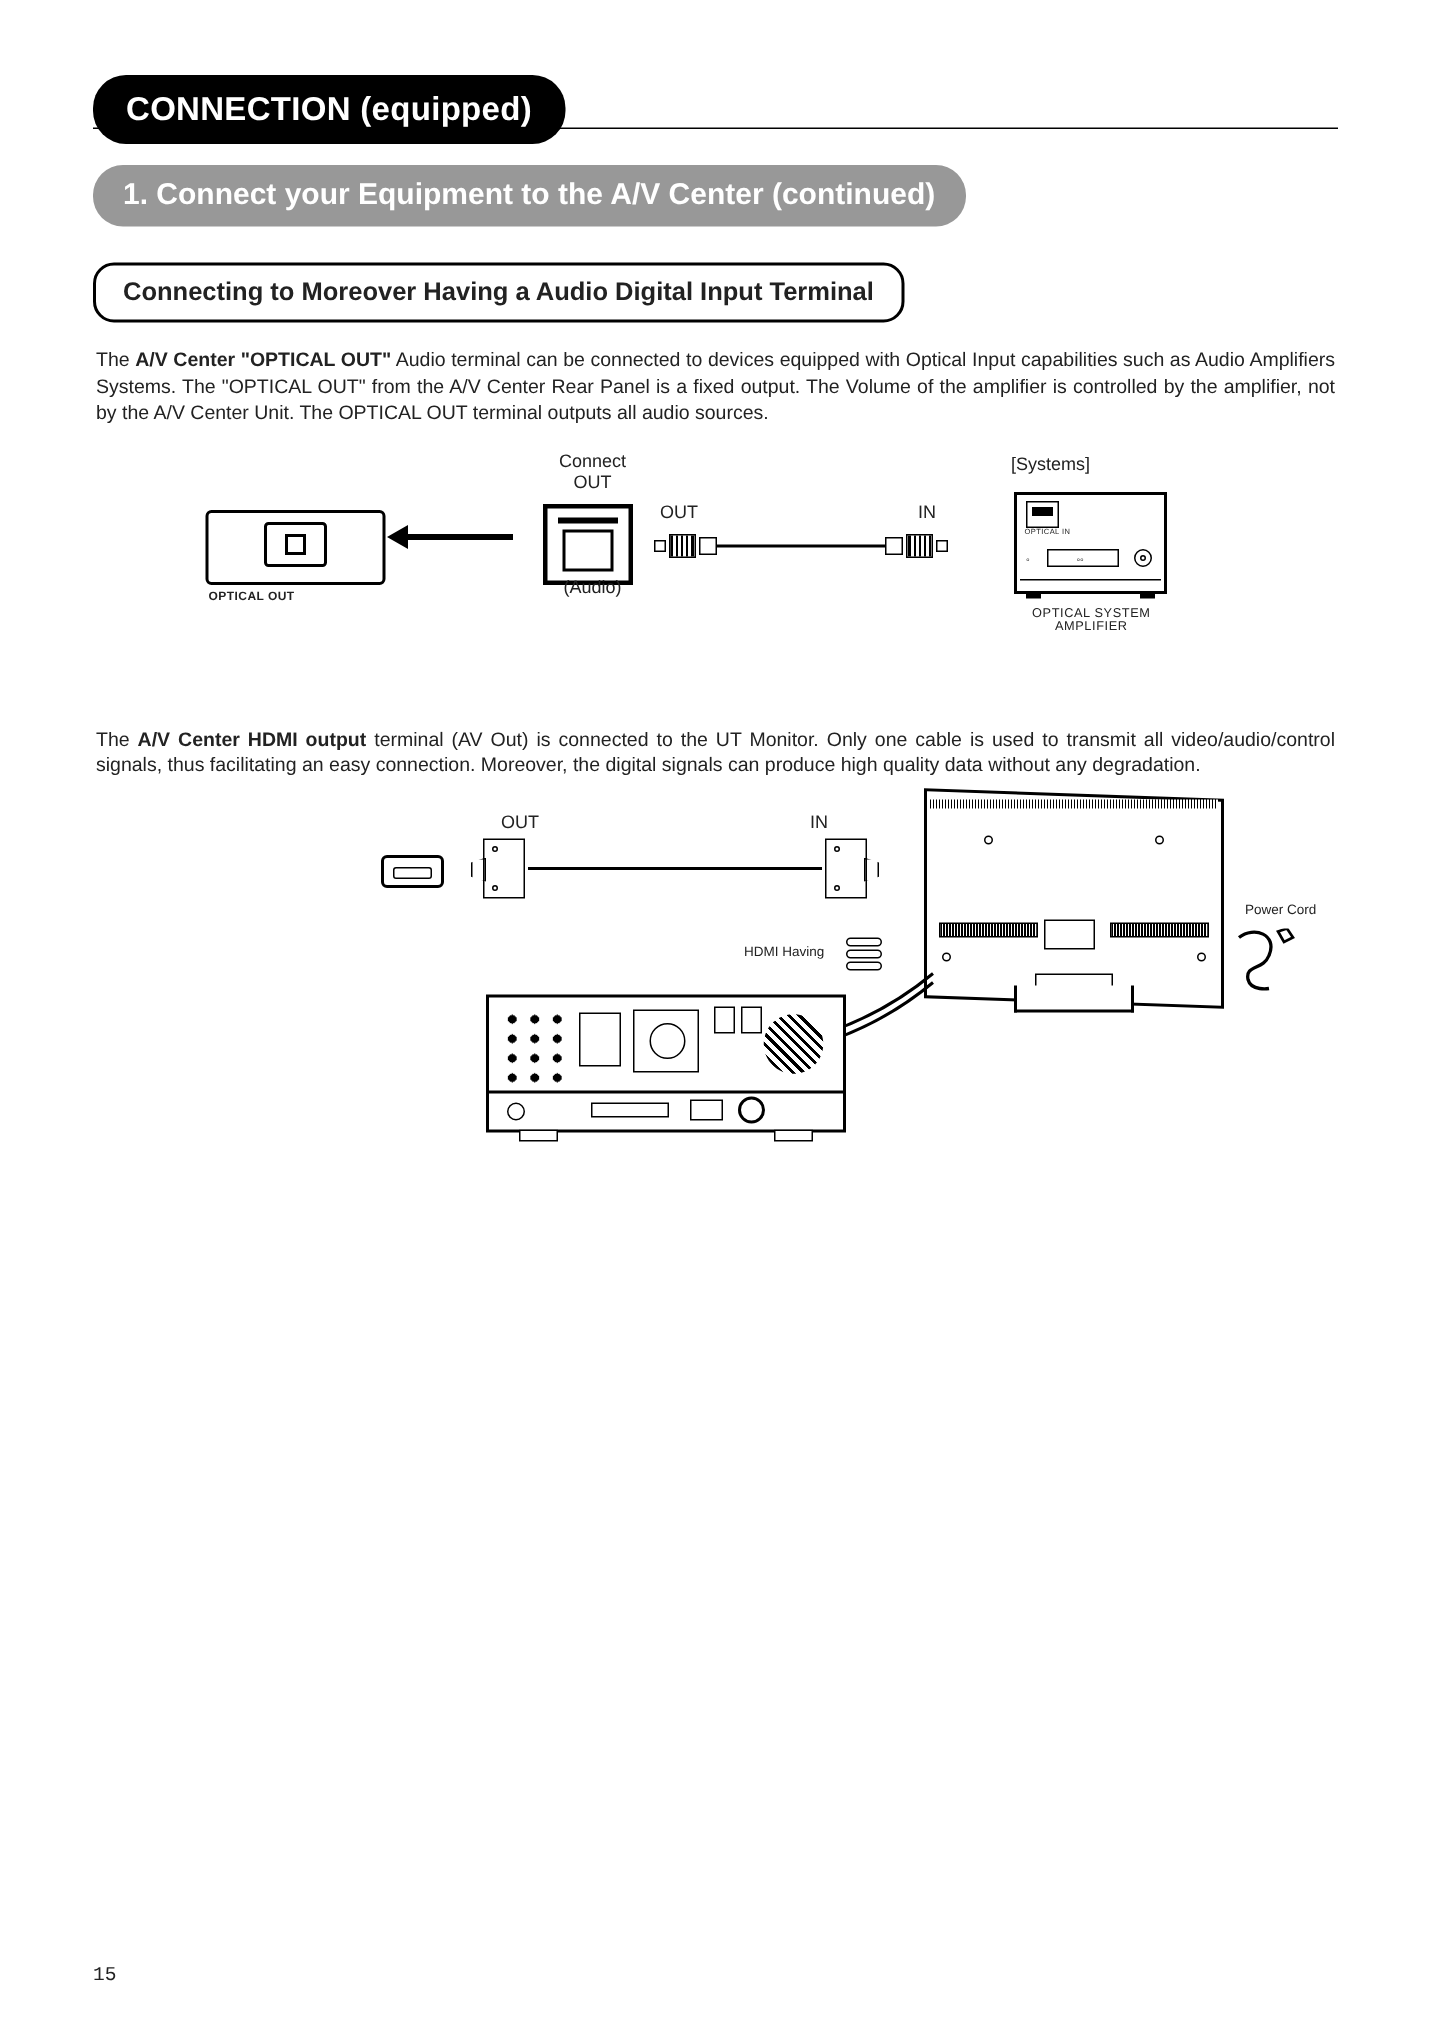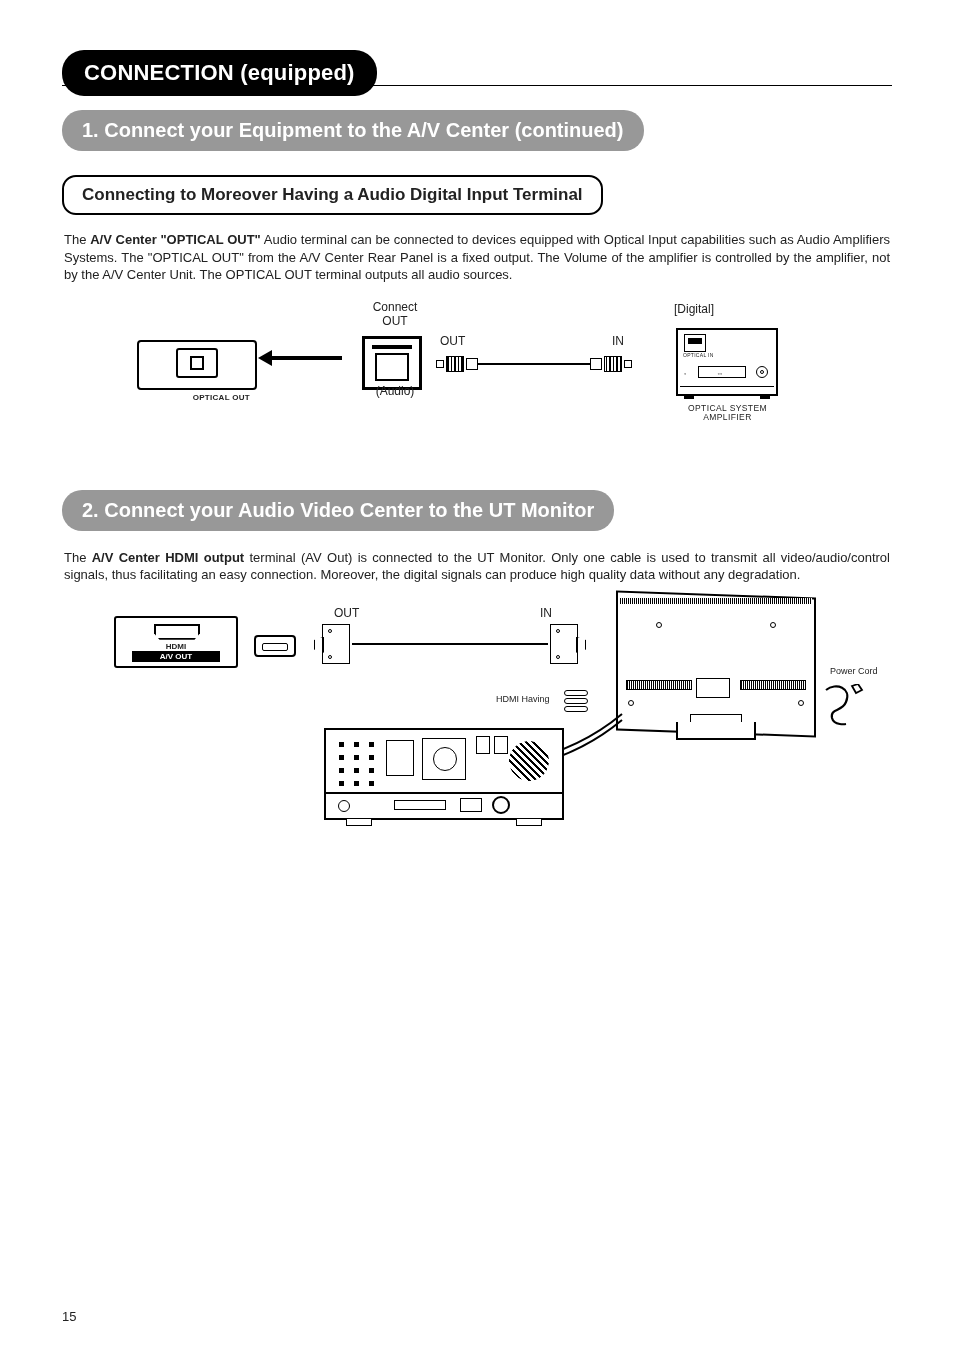--- a/index.html
+++ b/index.html
@@ -31,22 +31,22 @@
   }
   .panel1a .port-outer {
     width: 42px; height: 30px; border: 2px solid #000; border-radius: 3px;
     margin: 6px auto 0 auto; position: relative;
   }
   .panel1a .port-inner {
     width: 14px; height: 14px; border: 2px solid #000;
     position: absolute; left: 50%; top: 50%; transform: translate(-50%,-50%);
   }
   .panel1a .port-label {
-    position: absolute; left: 0; right: 5px; bottom: -14px; font-size: 8px; font-weight: 700;
-    text-align: right; letter-spacing: .3px;
+    position: absolute; left: 0; right: 16px; bottom: -14px; font-size: 8px; font-weight: 700;
+    text-align: left; letter-spacing: .3px;
   }
   .lbl { position: absolute; font-size: 12px; text-align: center; }
   .lbl.optical-out { left: 298px; top: 0px; width: 70px; }
   .lbl.audio { left: 298px; top: 84px; width: 70px; }
   .lbl.out1 { left: 378px; top: 34px; }
   .lbl.in1  { left: 550px; top: 34px; }
   .lbl.example { left: 612px; top: 2px; }
   .lbl.stereo { left: 608px; top: 104px; width: 115px; font-size: 8.5px; letter-spacing: .4px; line-height: 1.15; }
 
   .square-port {
@@ -224,21 +224,21 @@
   .avc .ring{ position:absolute; left:166px; bottom:4px; width:18px; height:18px; border:2px solid #000; border-radius:50%;}
   .avc .foot{ position:absolute; bottom:-8px; width:26px; height:8px; border:1.8px solid #000; background:#fff;}
   .avc .foot.l{ left:20px;} .avc .foot.r{ right:20px;}
 
   
   .conn-sketch{
     position:absolute; left:360px; top:110px; width:220px; height:70px;
   }
   .conn-sketch svg{ width:100%; height:100%; }
 
-  .page-num { position:absolute; left:62px; bottom:26px; font-size:13px; }
+  .page-num { position:absolute; left:62px; bottom:26px; font-size:13px;font-family:Liberation Mono, monospace; }
 </style>
 </head>
 <body>
 
 <div class="page">
 
   <div class="hdr-pill">
     <span>CONNECTION (equipped)</span>
   </div>
   <hr class="hrule">
@@ -281,52 +281,44 @@
         <div class="body"></div>
         <div class="box"></div>
     </div>
     <div class="cable-line"></div>
     <div class="toslink-plug right">
       <div class="tip"></div>
         <div class="body"></div>
         <div class="box"></div>
     </div>
 
-    <div class="lbl example">[Digital]</div>
+    <div class="lbl example">[Systems]</div>
     <div class="amp">
       <div class="row1"></div>
       <div class="opt-label">OPTICAL IN</div>
       <div class="dots">◦&nbsp;&nbsp;&nbsp;&nbsp;&nbsp;&nbsp;&nbsp;&nbsp;&nbsp;&nbsp;&nbsp;&nbsp;&nbsp;&nbsp;&nbsp;&nbsp;◦◦</div>
       <div class="long"></div>
       <div class="eye"></div>
       <div class="foot l"></div>
         <div class="foot r"></div>
     </div>
     <div class="lbl stereo">
       <span>OPTICAL SYSTEM</span><br>
       <span>AMPLIFIER</span>
     </div>
   </div>
 
   
-  <div class="sub-pill">
-    <span>2. Connect your Audio Video Center to the UT Monitor</span>
-  </div>
 
   <p class="body-text">
     <span>The </span><span class="bold">A/V Center HDMI output</span><span> terminal (AV Out) is connected to the UT Monitor. Only one cable is used to transmit all video/audio/control signals, thus facilitating an easy connection. Moreover, the digital signals can produce high quality data without any degradation.</span>
   </p>
 
   
   <div class="diagram d2">
-    <div class="panel2">
-      <div class="hdmi"></div>
-      <div class="lbl1">HDMI</div>
-      <div class="lbl2">A/V OUT</div>
-    </div>
 
     <div class="hdmi-port-box"></div>
 
     <div class="lbl out2">OUT</div>
     <div class="lbl in2">IN</div>
 
     <div class="hdmi-plug left">
       <div class="pin"></div>
         <div class="pin p2"></div>
     </div>

